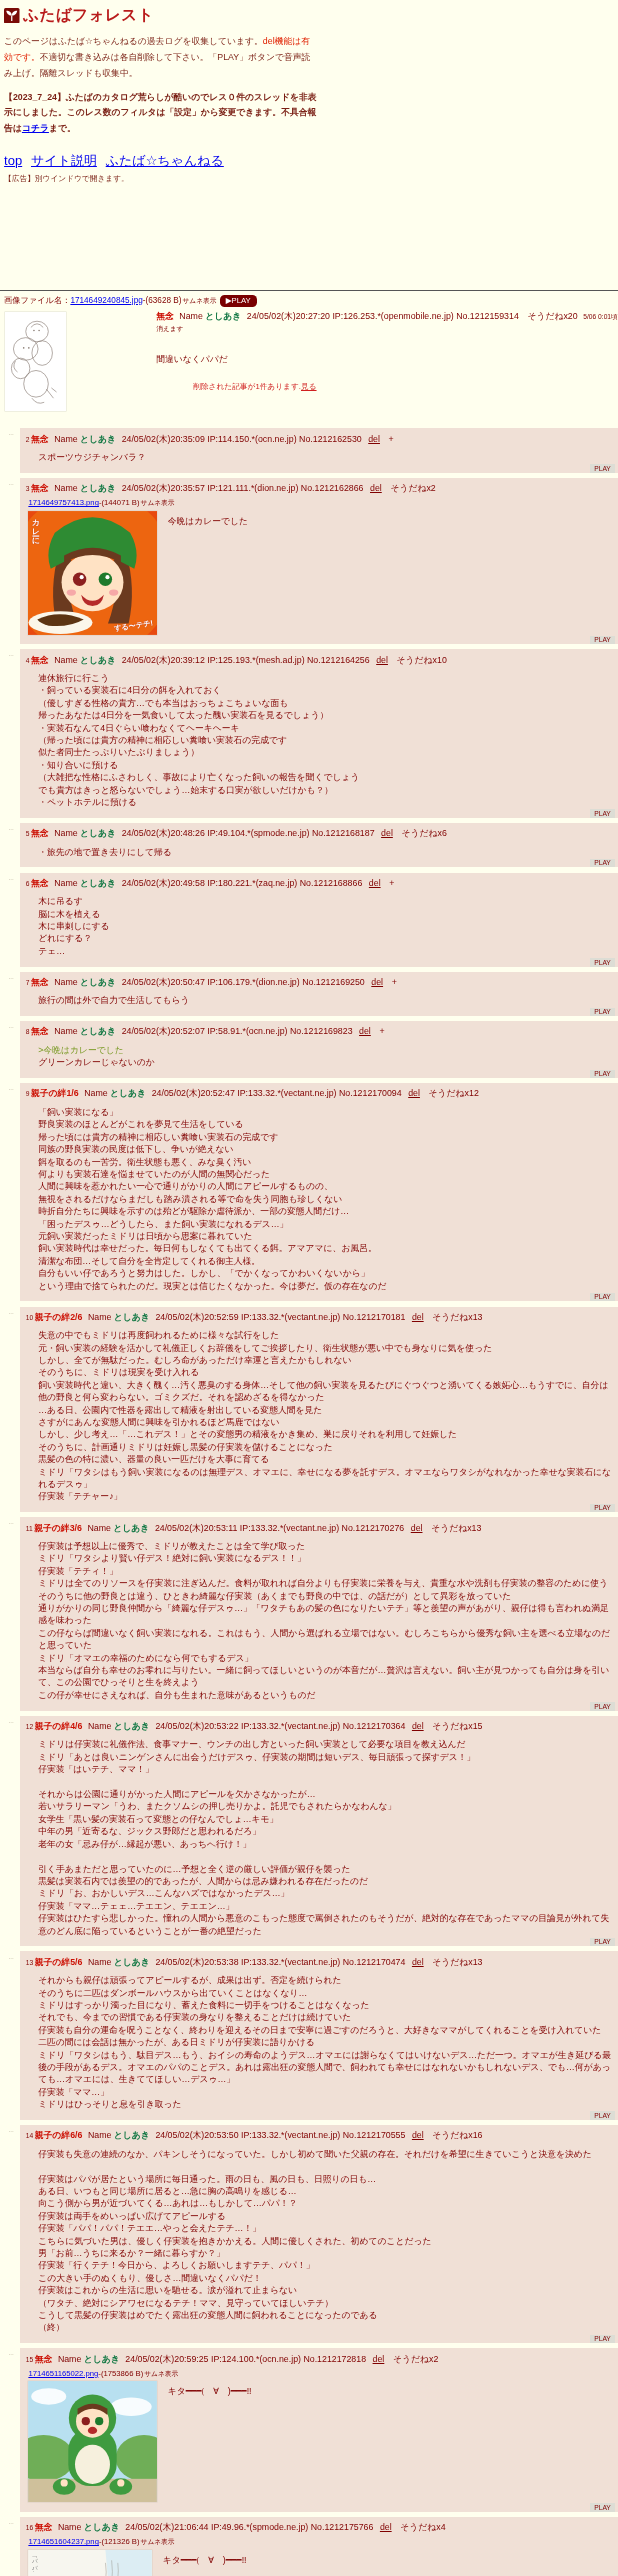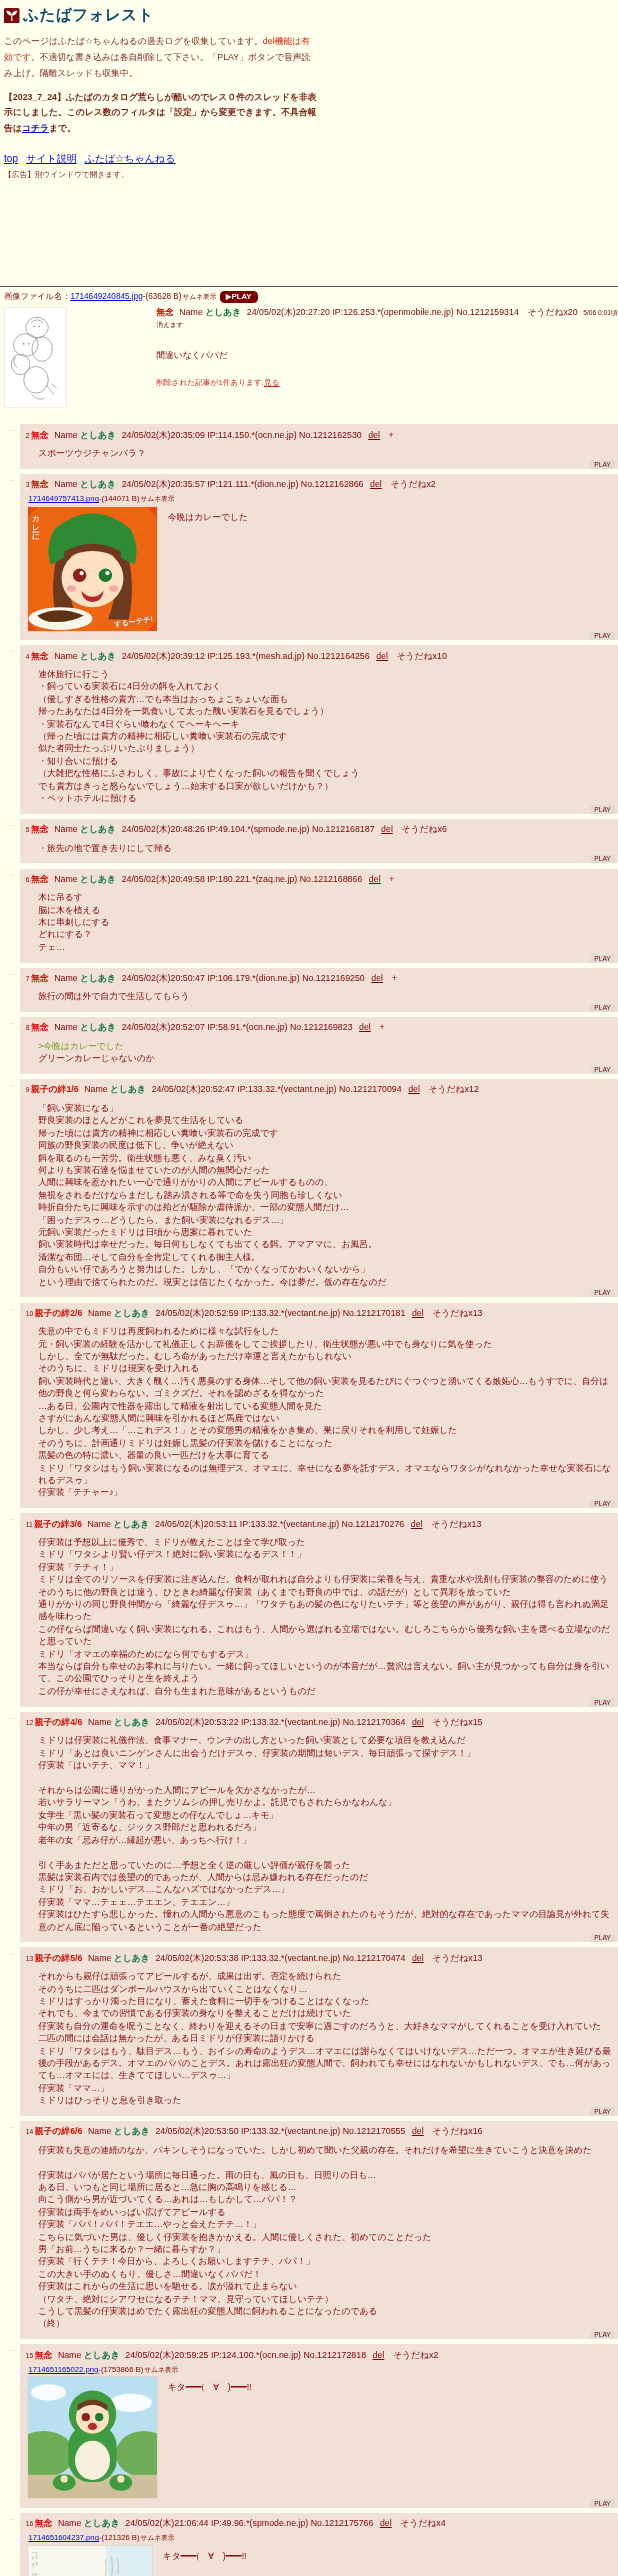--- a/index.html
+++ b/index.html
@@ -3,45 +3,45 @@
 <meta charset="utf-8">
 <style>
   html,body { margin:0; padding:0; }
   body { background:#ffffee; color:#800000; font-family:"Liberation Sans","DejaVu Sans",sans-serif; }
   #page { width:618px; height:3091px; overflow:hidden; position:relative; background:#ffffee; }
   a { color:#0000ee; text-decoration:underline; cursor:pointer; }
 
   
   .site-header { padding:5.2px 0 0 4.1px; }
   .title-row { display:flex; align-items:center; gap:3.6px; }
-  .title-row h1 { margin:0; font-size:15.5px; font-weight:bold; color:#0c4a6e; letter-spacing:0.5px; }
+  .title-row h1 { margin:0; font-size:15.5px; font-weight:bold; color:#b91c1c; letter-spacing:0.5px; }
   .logo { width:15.5px; height:15.5px; display:block; }
   .desc { width:309px; margin-top:7.2px; font-size:8.8px; line-height:16px; color:#7a1f14; }
   .desc .red { color:#e02000; }
   .news { width:319px; margin-top:8.2px; font-size:8.8px; line-height:15.5px; color:#7a1f14;font-weight:bold; }
-  .nav { margin-top:15.5px; font-size:10px; }
+  .nav { margin-top:15.5px; font-size:13px; }
   .nav a { margin-right:5.2px; }
   .ad-note { margin-top:4px; font-size:7.7px; color:#7a1f14; }
   .ad-space { height:106px; }
   .thread-divider { border:0; border-top:1.5px solid #555; margin:0; }
 
   
   .file-line { margin:4.1px 0 0 4.1px; font-size:8.2px; height:12.4px; }
   .fsize { color:#800000; }
   .flabel { font-size:6.7px; color:#800000; margin-left:1px; }
-  .play-big { display:inline-block; background:#7a0000; color:#fff; font-weight:bold; font-size:7.7px; padding:1px 6.2px 2.1px 5.2px; border-radius:4.6px; margin-left:4.1px; vertical-align:middle; cursor:pointer; }
+  .play-big { display:inline-block; background:#7a0000; color:#fff; font-weight:normal; font-size:7.7px; padding:1px 6.2px 2.1px 5.2px; border-radius:4.6px; margin-left:4.1px; vertical-align:middle; cursor:pointer; }
   .op-wrap { position:relative; margin:2.1px 0 8.2px 5.2px; min-height:111px; }
   .op-thumb { position:absolute; left:0; top:3.1px; width:61px; height:99px; background:#fff; box-shadow:0 0 0 0.5px #e0e0d0; cursor:pointer; }
   .op-text { margin-left:151px; padding-top:2.1px; }
   .hdr { color:#800000; }
   .subject { color:#cc1105; font-weight:bold; }
   .pname { color:#117743; font-weight:bold;text-align:center; }
   .small-note { font-size:6.7px; }
   .op-com { margin-top:20.6px; font-size:8.8px; }
-  .deleted-line { margin-top:15.5px; font-size:7.7px; color:#d02020; }
+  .deleted-line { margin-top:15.5px; font-size:7.7px; color:#d02020;margin-left:37px; }
   .deleted-line a { color:#d02020; }
 
   
   .reply-row { position:relative; margin:0 0 5.2px 19.6px; }
   .marker { position:absolute; left:-11.3px; top:2.1px; color:#998877; font-size:5.7px; letter-spacing:0.5px; cursor:pointer; }
   .reply-box { background:#f0e0d6; position:relative; padding:5.2px 6.2px 9.3px 6.2px; }
   .reply-box::after { content:""; display:block; clear:both; }
   .reply-header { font-size:8.8px; line-height:11.3px; }
   .rnum { font-size:6.7px; margin-right:1.5px; }
   .reply-header .gap { margin-left:3.1px; }

